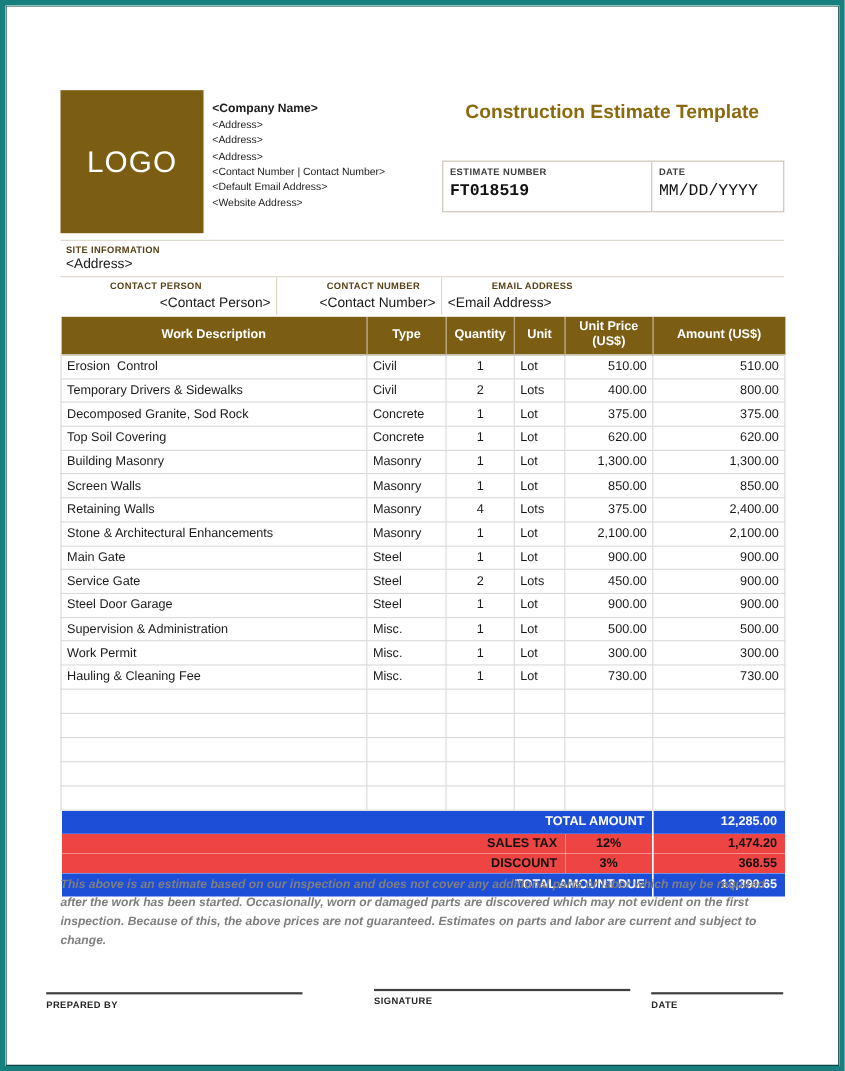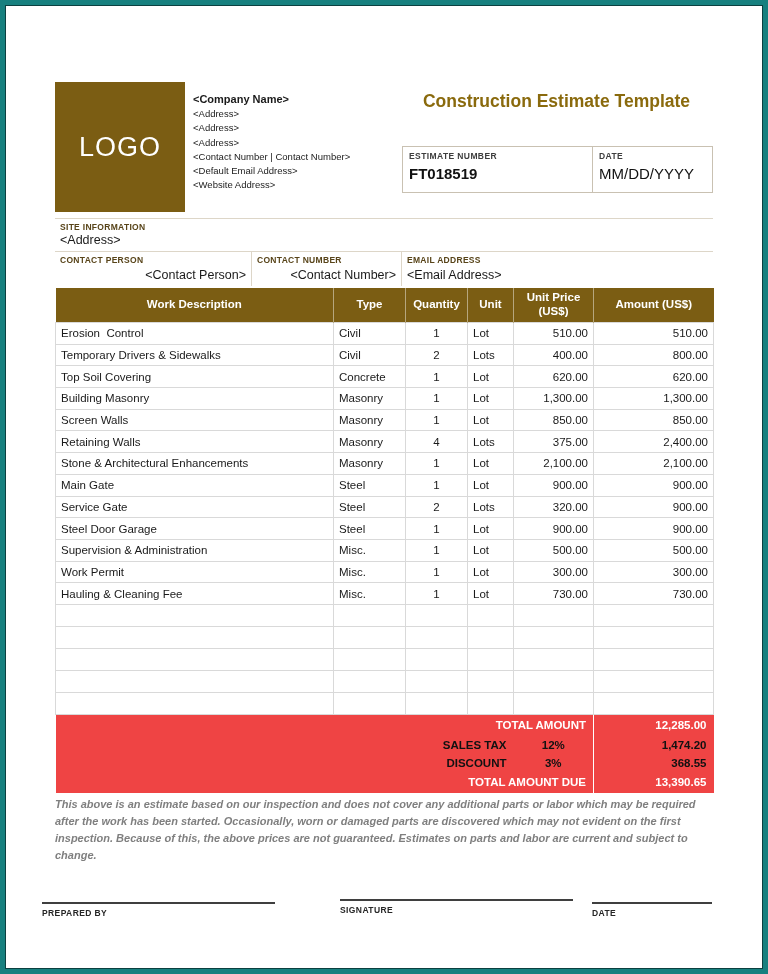--- a/index.html
+++ b/index.html
@@ -21,49 +21,49 @@
 
   
   .doc-title { left:395px; top:86px; width:313px; text-align:center;
                font-size:17.5px; font-weight:bold; color:#8a6a0d; }
   .estimate-box { left:397px; top:141px; width:311px; height:47px;
                   border:1px solid #c9c1b2; display:flex; box-sizing:border-box; background:#fff; }
   .eb-cell { box-sizing:border-box; padding:4px 6px 2px; }
   .eb-cell.first { width:190px; border-right:1px solid #c9c1b2; }
   .eb-cell.second { flex:1; }
   .small-label { font-size:8.5px; font-weight:bold; color:#3d3d3d; letter-spacing:0.4px; }
-  .eb-value { font-size:15px; margin-top:4px; color:#111; }
+  .eb-value { font-size:15px; margin-top:4px; color:#111;font-family:Liberation Mono, monospace; }
   .eb-value.bold { font-weight:bold; }
 
   
   .site-info { left:50px; top:213px; width:658px; box-sizing:border-box;
                border-top:1px solid #ddd6c8; }
   .si-label { font-size:8.5px; font-weight:bold; color:#584419; padding:3px 5px 0; letter-spacing:0.3px; }
   .si-address { font-size:12.5px; padding:1px 5px 4px; border-bottom:1px solid #ddd6c8; }
   .si-row { display:flex; }
   .si-cell { box-sizing:border-box; padding:3px 5px 4px; }
   .si-cell + .si-cell { border-left:1px solid #ddd6c8; }
   .si-c1 { width:196px; } .si-c2 { width:150px; } .si-c3 { flex:1; }
-  .si-cell-label { font-size:8.5px; font-weight:bold; color:#584419; letter-spacing:0.3px; }
+  .si-cell-label { font-size:8.5px; font-weight:bold; color:#584419; letter-spacing:0.3px;margin-left:40px; }
   .si-val { font-size:12.5px; margin-top:3px; }
   .si-val.center { text-align:right; }
 
   
   .table-wrap { left:50px; top:283px; width:658px; }
   table { border-collapse:collapse; table-layout:fixed; width:658px; }
   thead th { background:#7b5d13; color:#fff; font-size:11.5px; font-weight:bold;
              height:34px; vertical-align:middle; text-align:center; line-height:1.2;
              border-right:1px solid rgba(255,255,255,0.45); padding:0 2px; }
   thead th:last-child { border-right:none; }
   tbody td { height:20.7px; font-size:11.5px; border:1px solid #d9d9d9;
              padding:0 5px; white-space:pre; overflow:hidden; color:#1a1a1a; }
   tbody tr.empty td { height:21px; }
   .al-left { text-align:left; } .al-center { text-align:center; } .al-right { text-align:right; }
   .totals td { border:none; font-weight:bold; font-size:11.5px; padding:0 7px; }
-  .tot-brown td { background:#ef4444; color:#fff; height:21px; }
+  .tot-brown td { background:#1d4ed8; color:#fff; height:21px; }
   .tot-cream td { background:#ef4444; color:#111; height:18px; }
   .totals td.amt { border-left:1px solid #fff; }
 
   
   .disclaimer { left:50px; top:791px; width:659px; font-size:11px; font-style:italic;
                 font-weight:bold; color:#7f7f7f; line-height:1.55; }
 
   
   .sig { border-top:2px solid #3f3f3f; padding-top:4px; font-size:8.5px;
          color:#262626; letter-spacing:0.4px; font-weight:bold; }
@@ -155,20 +155,28 @@
           </tr>
           <tr>
             <td class="al-left">Temporary Drivers &amp; Sidewalks</td>
             <td class="al-left">Civil</td>
             <td class="al-center">2</td>
             <td class="al-left">Lots</td>
             <td class="al-right">400.00</td>
             <td class="al-right">800.00</td>
           </tr>
           <tr>
+            <td class="al-left">Decomposed Granite, Sod Rock</td>
+            <td class="al-left">Concrete</td>
+            <td class="al-center">1</td>
+            <td class="al-left">Lot</td>
+            <td class="al-right">375.00</td>
+            <td class="al-right">375.00</td>
+          </tr>
+          <tr>
             <td class="al-left">Top Soil Covering</td>
             <td class="al-left">Concrete</td>
             <td class="al-center">1</td>
             <td class="al-left">Lot</td>
             <td class="al-right">620.00</td>
             <td class="al-right">620.00</td>
           </tr>
           <tr>
             <td class="al-left">Building Masonry</td>
             <td class="al-left">Masonry</td>
@@ -207,21 +215,21 @@
             <td class="al-center">1</td>
             <td class="al-left">Lot</td>
             <td class="al-right">900.00</td>
             <td class="al-right">900.00</td>
           </tr>
           <tr>
             <td class="al-left">Service Gate</td>
             <td class="al-left">Steel</td>
             <td class="al-center">2</td>
             <td class="al-left">Lots</td>
-            <td class="al-right">320.00</td>
+            <td class="al-right">450.00</td>
             <td class="al-right">900.00</td>
           </tr>
           <tr>
             <td class="al-left">Steel Door Garage</td>
             <td class="al-left">Steel</td>
             <td class="al-center">1</td>
             <td class="al-left">Lot</td>
             <td class="al-right">900.00</td>
             <td class="al-right">900.00</td>
           </tr>

